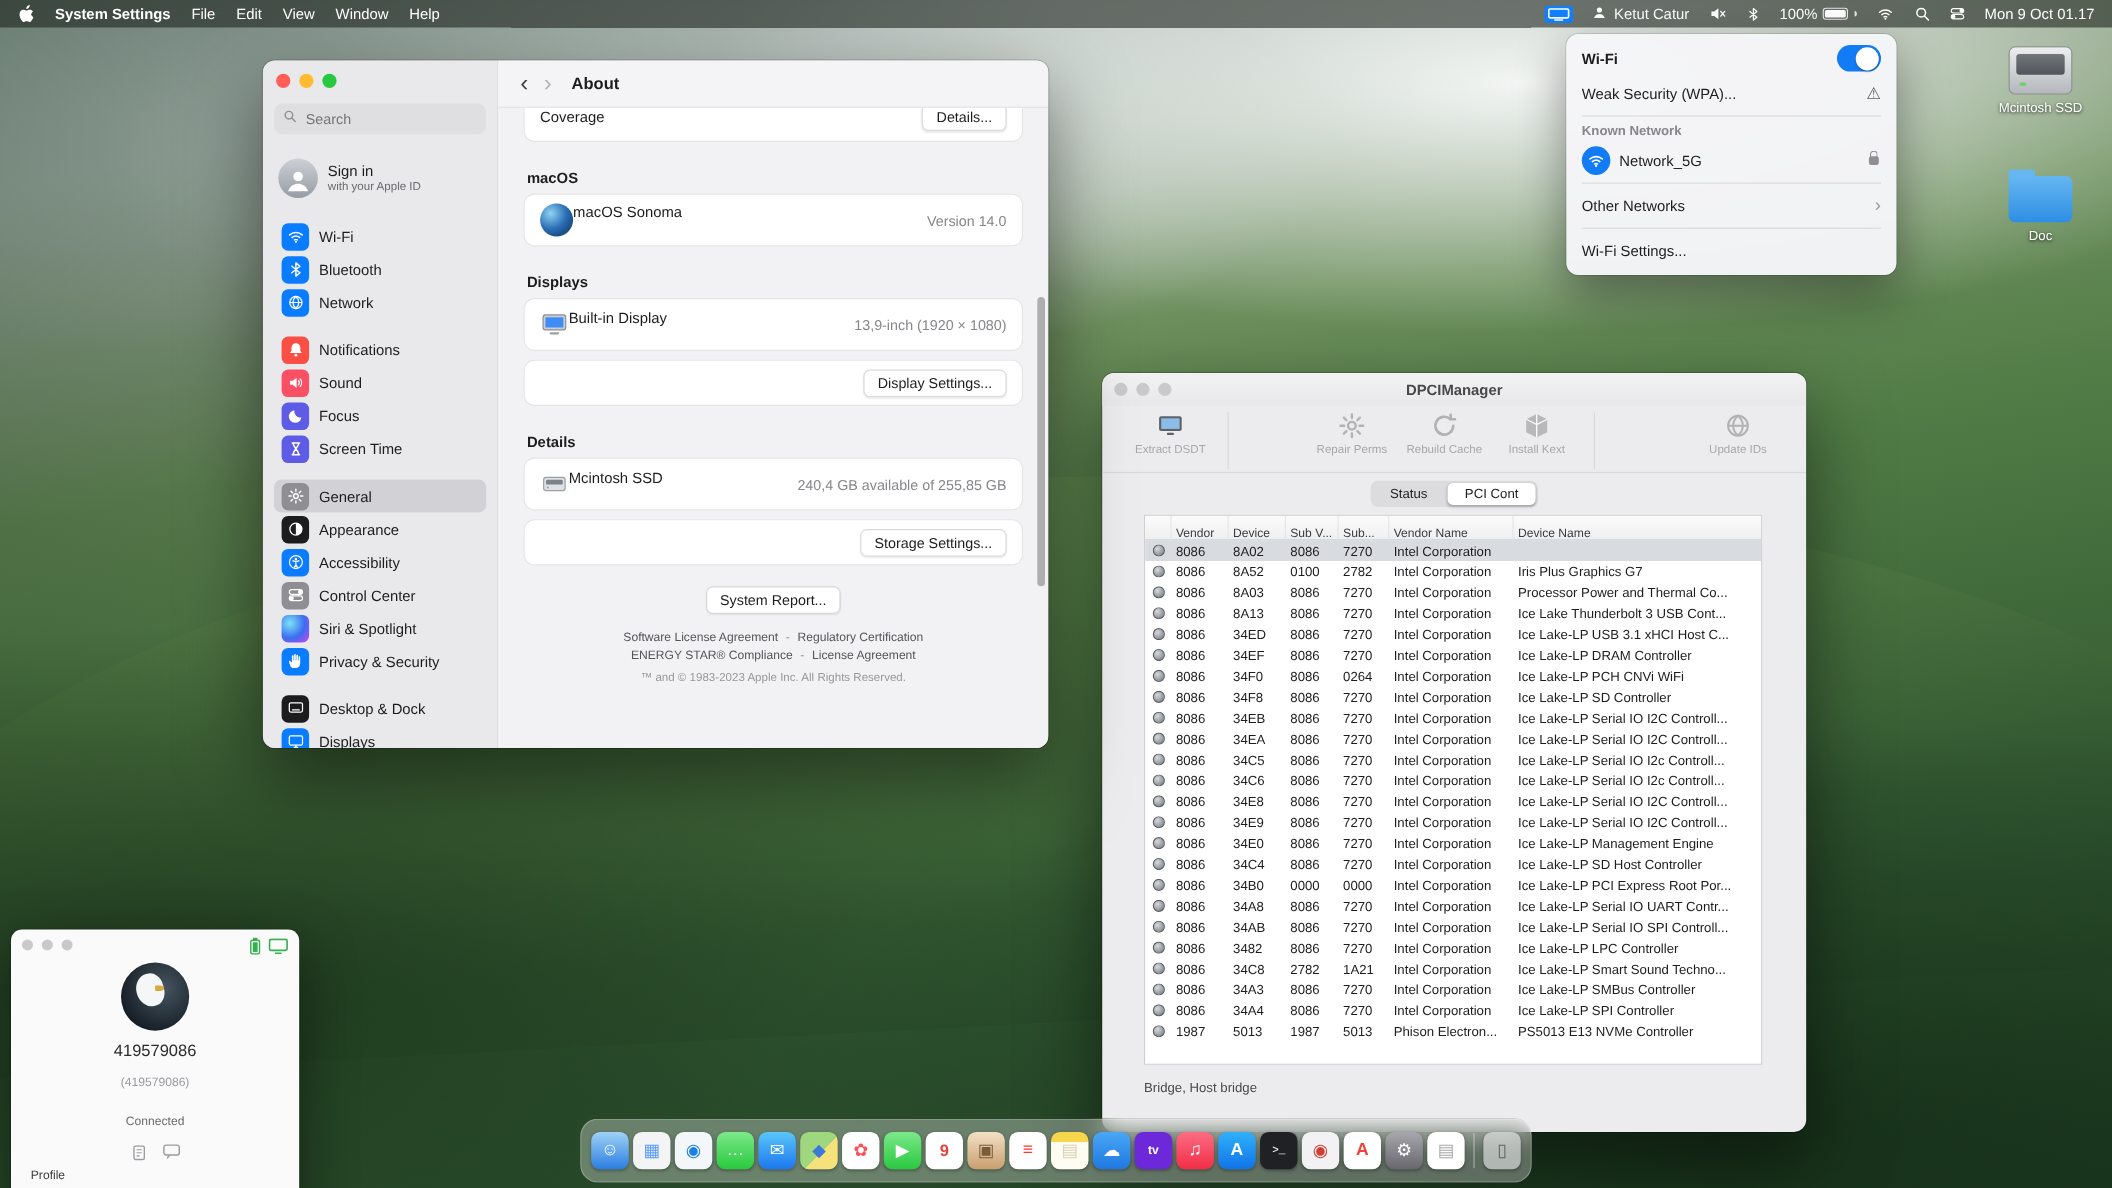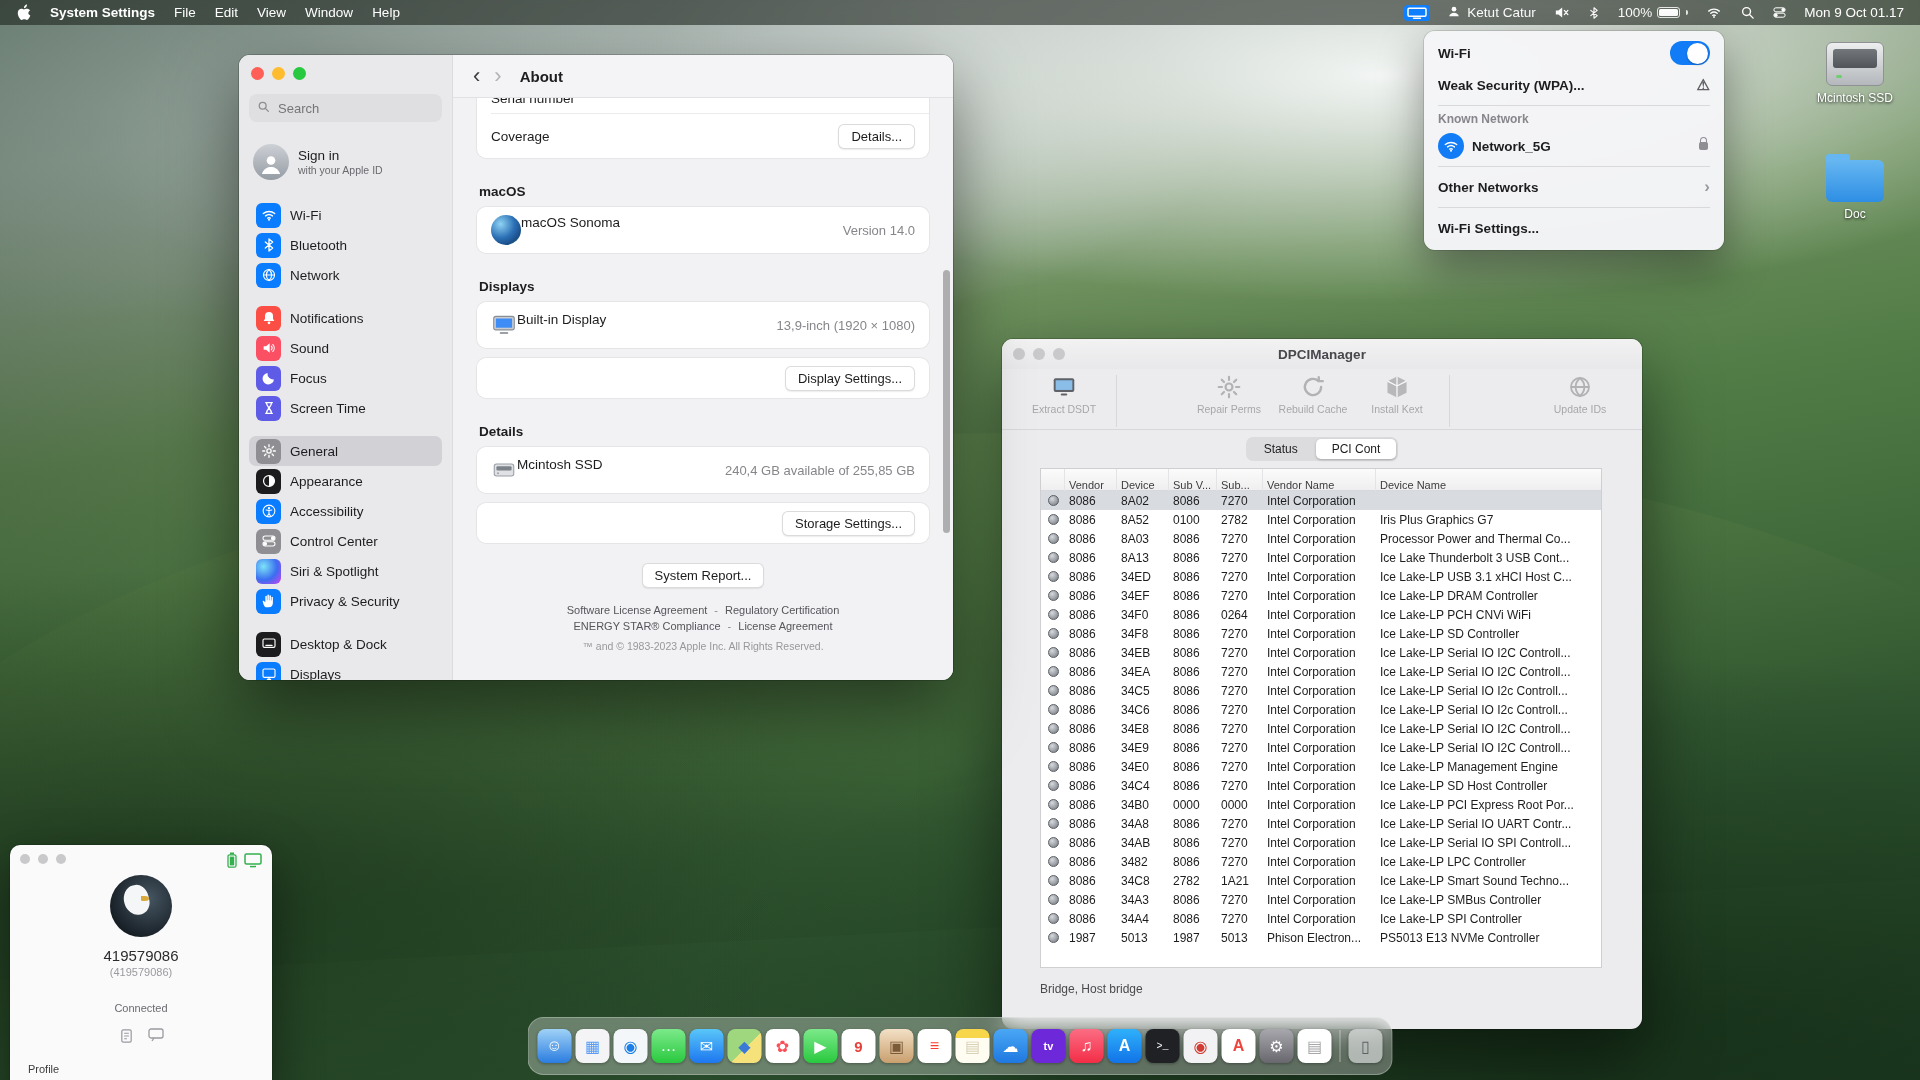--- a/index.html
+++ b/index.html
@@ -112,21 +112,21 @@
   .prow{height:19px;}
   .prow.sel{background:#d8dce1;}
   .pc{padding:0 4px;white-space:nowrap;overflow:hidden;}
   .pic{width:11px;height:11px;border-radius:50%;display:block;margin:0 auto;
     background:radial-gradient(circle at 35% 32%,#d6dadf,#71767c);border:1px solid #5a5e63;box-sizing:border-box;}
   .d-status{margin:14px 40px 0 38px;font-size:12px;color:#4a4a4e;}
   
   .popover{position:absolute;left:1424px;top:31px;width:300px;z-index:70;
     background:rgba(245,245,248,.97);border-radius:11px;padding:6px 0;
     box-shadow:0 18px 45px rgba(0,0,0,.4),0 0 0 1px rgba(0,0,0,.12);font-size:13.5px;color:#1d1d1f;}
-  .pop-row{display:flex;align-items:center;height:32px;padding:0 14px;gap:8px;font-weight:bold;}
+  .pop-row{display:flex;align-items:center;height:32px;padding:0 14px;gap:8px;}
   .pop-row.head{font-weight:700;}
   .pop-div{height:1px;background:#d9d9dd;margin:4px 14px;}
   .pop-header{font-size:12px;color:#86868b;padding:2px 14px 4px;font-weight:600;}
   .toggle{width:40px;height:24px;border-radius:12px;background:#d1d1d6;margin-left:auto;position:relative;}
   .toggle.on{background:#127bf6;}
   .knob{position:absolute;top:1.5px;right:2px;width:21px;height:21px;border-radius:50%;background:#fff;box-shadow:0 1px 2px rgba(0,0,0,.3);}
   .warn{margin-left:auto;color:#5f5f64;font-size:15px;}
   .netico{width:26px;height:26px;border-radius:50%;background:#127bf6;color:#fff;display:flex;align-items:center;justify-content:center;}
   .netico svg{width:16px;height:16px;}
   .lock{width:9px;height:8px;background:#8e8e93;border-radius:2px;position:relative;margin-left:auto;margin-right:2px;}
@@ -136,21 +136,21 @@
   .remote{left:10px;top:845px;width:262px;height:260px;background:#fafafb;border-radius:10px;z-index:25;
     box-shadow:0 18px 50px rgba(0,0,0,.45),0 0 0 1px rgba(0,0,0,.12);position:absolute;text-align:center;}
   .remote .lights{position:absolute;left:10px;top:9px;}
   .remote .lights span{width:10px;height:10px;}
   .r-topicons{position:absolute;right:10px;top:7px;display:flex;gap:7px;align-items:center;}
   .r-avatar{width:62px;height:62px;border-radius:50%;margin:30px auto 0;position:relative;overflow:hidden;
     background:radial-gradient(circle at 62% 38%,#465662,#141b22 78%);}
   .r-avatar::before{content:"";position:absolute;left:14px;top:10px;width:25px;height:30px;background:#f4f6f8;border-radius:52% 48% 46% 54%;transform:rotate(-14deg);}
   .r-avatar::after{content:"";position:absolute;left:31px;top:21px;width:8px;height:5px;background:#d9a93c;border-radius:0 70% 70% 30%;}
   .r-id{font-size:15px;color:#2c2c2e;margin-top:10px;}
-  .r-alias{font-size:11px;color:#9a9aa0;margin-top:2px;}
+  .r-alias{font-size:11px;color:#9a9aa0;margin-top:14px;}
   .r-status{font-size:11px;color:#6a6a70;margin-top:24px;}
   .r-icons{display:flex;justify-content:center;gap:14px;margin-top:14px;color:#9a9aa0;}
   .r-profile{position:absolute;left:18px;top:218px;font-size:11px;color:#3c3c3e;}
   
   .dicon{position:absolute;width:110px;display:flex;flex-direction:column;align-items:center;gap:5px;}
   .dicon-0{left:1800px;top:42px;}
   .dicon-1{left:1800px;top:160px;}
   .dlabel{font-size:12px;color:#fff;text-shadow:0 1px 3px rgba(0,0,0,.85);}
   .drive{width:58px;height:44px;border-radius:6px;background:linear-gradient(180deg,#eceeef,#b4b7bb);border:1px solid #8f9194;position:relative;display:block;box-sizing:border-box;}
   .drive::before{content:"";position:absolute;left:6px;right:6px;top:6px;height:19px;border-radius:3px;background:linear-gradient(#73767b,#515459);}
@@ -423,23 +423,20 @@
         </nav>
     </aside>
     <div class="s-content" data-name="settings-content">
       <div class="s-header" data-name="settings-header">
         <span class="chev" data-name="back-icon">‹</span>
         <span class="chev dis" data-name="forward-icon">›</span>
         <span class="s-title" data-name="page-title">About</span>
       </div>
       <div class="s-scroll" data-name="about-pane">
         <div class="card clip-card" data-name="serial-coverage-card">
-          <div class="rowi h30" data-name="serial-row">
-            <span data-name="serial-label">Serial number</span>
-          </div>
           <div class="sep"></div>
           <div class="rowi h44" data-name="coverage-row">
             <span data-name="coverage-label">Coverage</span>
             <button class="mbtn" data-name="details-button">Details...</button>
           </div>
         </div>
 
         <div class="sect" data-name="macos-section-header">macOS</div>
         <div class="card" data-name="macos-card">
           <div class="rowi h46">

